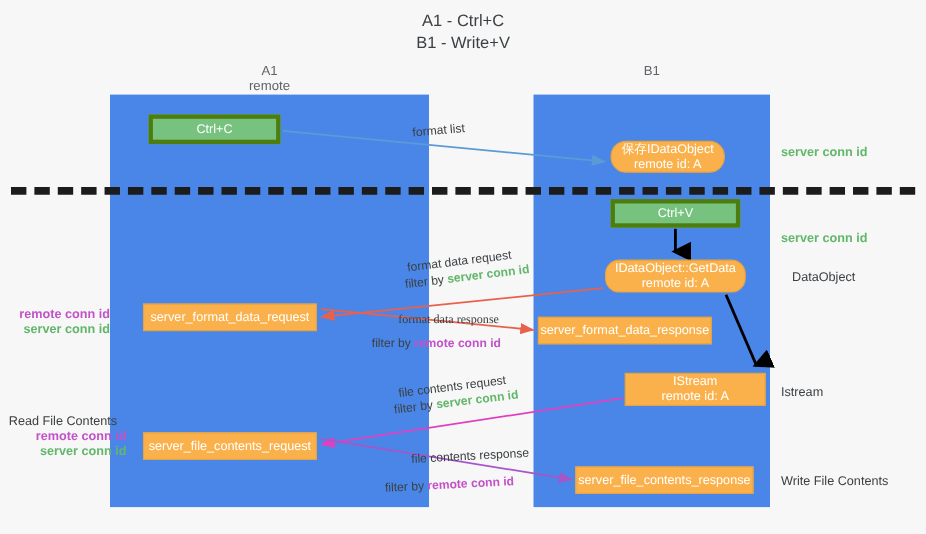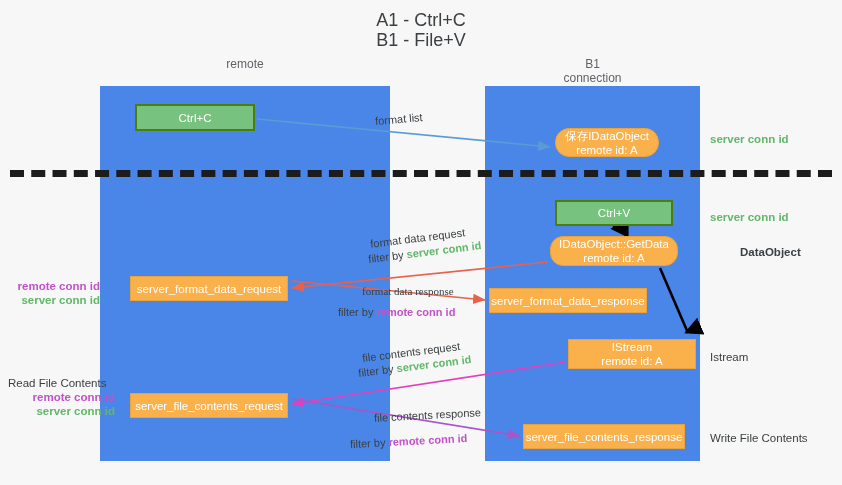--- a/index.html
+++ b/index.html
@@ -9,21 +9,21 @@
     font-family:"Liberation Sans", sans-serif;
     position:relative;
     overflow:hidden;
   }
   .stage{position:absolute;left:0;top:0;width:842px;height:485px;}
   .abs{position:absolute;}
 
   
   #title{
     left:0;top:10px;width:842px;text-align:center;
-    font-size:18px;color:#3c4043;line-height:20px;
+    font-size:15px;color:#3c4043;line-height:20px;
   }
 
   
   .lane-head{
     text-align:center;font-size:12px;color:#5f6368;line-height:14px;
   }
   #head-a1{left:100px;top:57px;width:290px;}
   #head-b1{left:485px;top:57px;width:215px;}
 
   
@@ -39,42 +39,42 @@
 
   
   .node{
     box-sizing:border-box;
     display:flex;flex-direction:column;
     align-items:center;justify-content:center;
     color:#ffffff;font-size:11.5px;line-height:14px;
     text-align:center;
   }
   .node.orange{background:#fbb040;background:#fbb14b;border:1px solid #e8a33d;}
-  .node.green{background:#7ac17f;background:#78c27f;border:2px solid #4d7c0f;}
+  .node.green{background:#7ac17f;background:#78c27f;border:4px solid #4d7c0f;}
   .node .l2{font-size:11.5px;}
 
   #n-ctrlc{left:135px;top:104px;width:120px;height:27px;}
   #n-save-ido{left:555px;top:128px;width:104px;height:29px;border-radius:14px;}
-  #n-ctrlv{left:555px;top:181px;width:118px;height:26px;margin-top:19px;}
+  #n-ctrlv{left:555px;top:181px;width:118px;height:26px;}
   #n-getdata{left:550px;top:236px;width:128px;height:30px;border-radius:13px;}
   #n-fmt-req{left:130px;top:276px;width:158px;height:25px;}
   #n-fmt-resp{left:489px;top:288px;width:158px;height:25px;}
   #n-istream{left:568px;top:339px;width:128px;height:30px;}
   #n-file-req{left:130px;top:393px;width:158px;height:25px;}
   #n-file-resp{left:523px;top:424px;width:162px;height:25px;}
 
   
   .ann{font-size:11.5px;line-height:14px;}
   .green-txt{color:#62b76a;font-weight:bold;}
   .purple-txt{color:#c252c9;font-weight:bold;}
   .dark-txt{color:#3c4043;}
 
   #a-srv1{left:710px;top:132px;}
   #a-srv2{left:710px;top:210px;}
-  #a-dataobject{left:740px;top:245px;font-weight:bold;}
+  #a-dataobject{left:720px;top:245px;}
   #a-istream{left:710px;top:350px;}
   #a-writefile{left:710px;top:431px;}
 
   
   #a-left1{left:8px;top:279px;width:92px;text-align:right;}
   #a-readfile{left:8px;top:376px;width:115px;text-align:left;}
   .stack div{line-height:14px;}
 
   
   .elabel{font-size:11px;line-height:15px;color:#3c4043;white-space:nowrap;}
@@ -91,29 +91,29 @@
 
   svg.edges{position:absolute;left:0;top:0;width:842px;height:485px;pointer-events:none;}
 </style>
 </head>
 <body>
 
 <div class="stage">
 
   <div class="abs" id="title">
     <div>A1 - Ctrl+C</div>
-    <div>B1 - File+V</div>
+    <div>B1 - Write+V</div>
   </div>
 
   <div class="abs lane-head" id="head-a1">
+    <div>A1</div>
     <div>remote</div>
   </div>
   <div class="abs lane-head" id="head-b1">
     <div>B1</div>
-    <div>connection</div>
   </div>
 
   <div class="abs lane" id="lane-a1"></div>
   <div class="abs lane" id="lane-b1"></div>
 
   <svg class="edges" viewBox="0 0 842 485">
     <defs>
       <marker id="ah-blue" markerWidth="9" markerHeight="9" refX="7.5" refY="3.2" orient="auto">
         <path d="M0,0 L8,3.2 L0,6.4 z" fill="#5b9bd5"></path>
       </marker>

